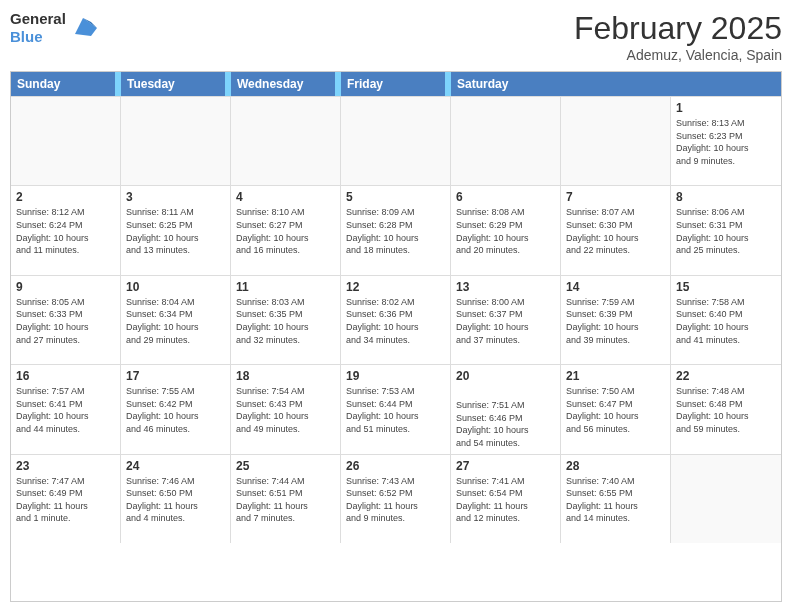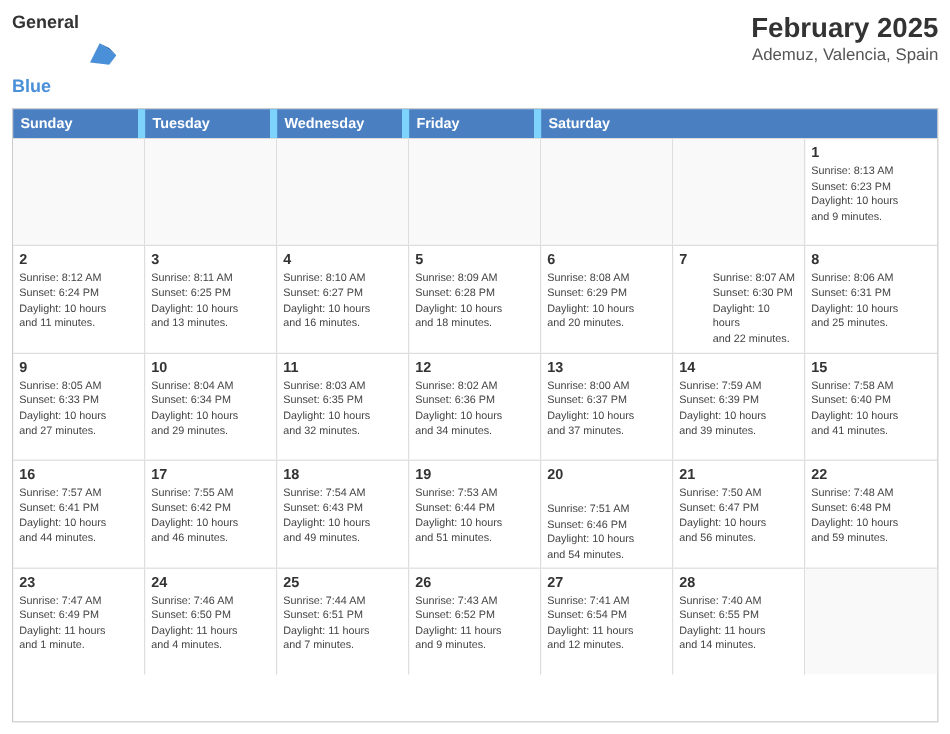--- a/index.html
+++ b/index.html
@@ -3,24 +3,24 @@
   <meta charset="utf-8">
   <style>
     * { margin: 0; padding: 0; box-sizing: border-box; }
     body { width: 792px; height: 612px; font-family: Arial, sans-serif; background: #fff; overflow: hidden; }
     
     .page { width: 792px; height: 612px; display: flex; flex-direction: column; padding: 10px; }
     
     .header { display: flex; justify-content: space-between; align-items: flex-start; margin-bottom: 8px; }
     
     .logo { display: flex; align-items: center; }
-    .logo-text { display: flex; flex-direction: column; line-height: 1.1; gap: 36px; }
+    .logo-text { display: flex; flex-direction: column; line-height: 1.1; }
     
     .title-block { text-align: right; }
-    .main-title { font-size: 23px; font-weight: bold; color: #333; }
+    .main-title { font-size: 32px; font-weight: normal; color: #333; }
     .subtitle { font-size: 14px; color: #555; }
     
     .calendar { flex: 1; border: 1px solid #ccc; }
     
     .cal-header { display: grid; grid-template-columns: repeat(7, 1fr); background: #4a7fc1; }
     .cal-header-cell { color: #fff; font-size: 12px; font-weight: bold; padding: 5px 6px; border-right: 6px solid #7dd3fc; }
     .cal-header-cell:last-child { border-right: none; }
     
     .cal-body { display: grid; grid-template-rows: repeat(5, 1fr); flex: 1; }
     .cal-week { display: grid; grid-template-columns: repeat(7, 1fr); border-top: 1px solid #ddd; }
@@ -108,21 +108,21 @@
           </div>
           <div class="cal-cell">
             <div class="day-num">6</div>
             <div class="day-info" style="white-space: pre-line;">Sunrise: 8:08 AM
 Sunset: 6:29 PM
 Daylight: 10 hours
 and 20 minutes.</div>
           </div>
           <div class="cal-cell">
             <div class="day-num">7</div>
-            <div class="day-info" style="white-space: pre-line; margin-left: 28px;">Sunrise: 8:07 AM
+            <div class="day-info" style="white-space: pre-line;">Sunrise: 8:07 AM
 Sunset: 6:30 PM
 Daylight: 10 hours
 and 22 minutes.</div>
           </div>
           <div class="cal-cell">
             <div class="day-num">8</div>
             <div class="day-info" style="white-space: pre-line;">Sunrise: 8:06 AM
 Sunset: 6:31 PM
 Daylight: 10 hours
 and 25 minutes.</div>

